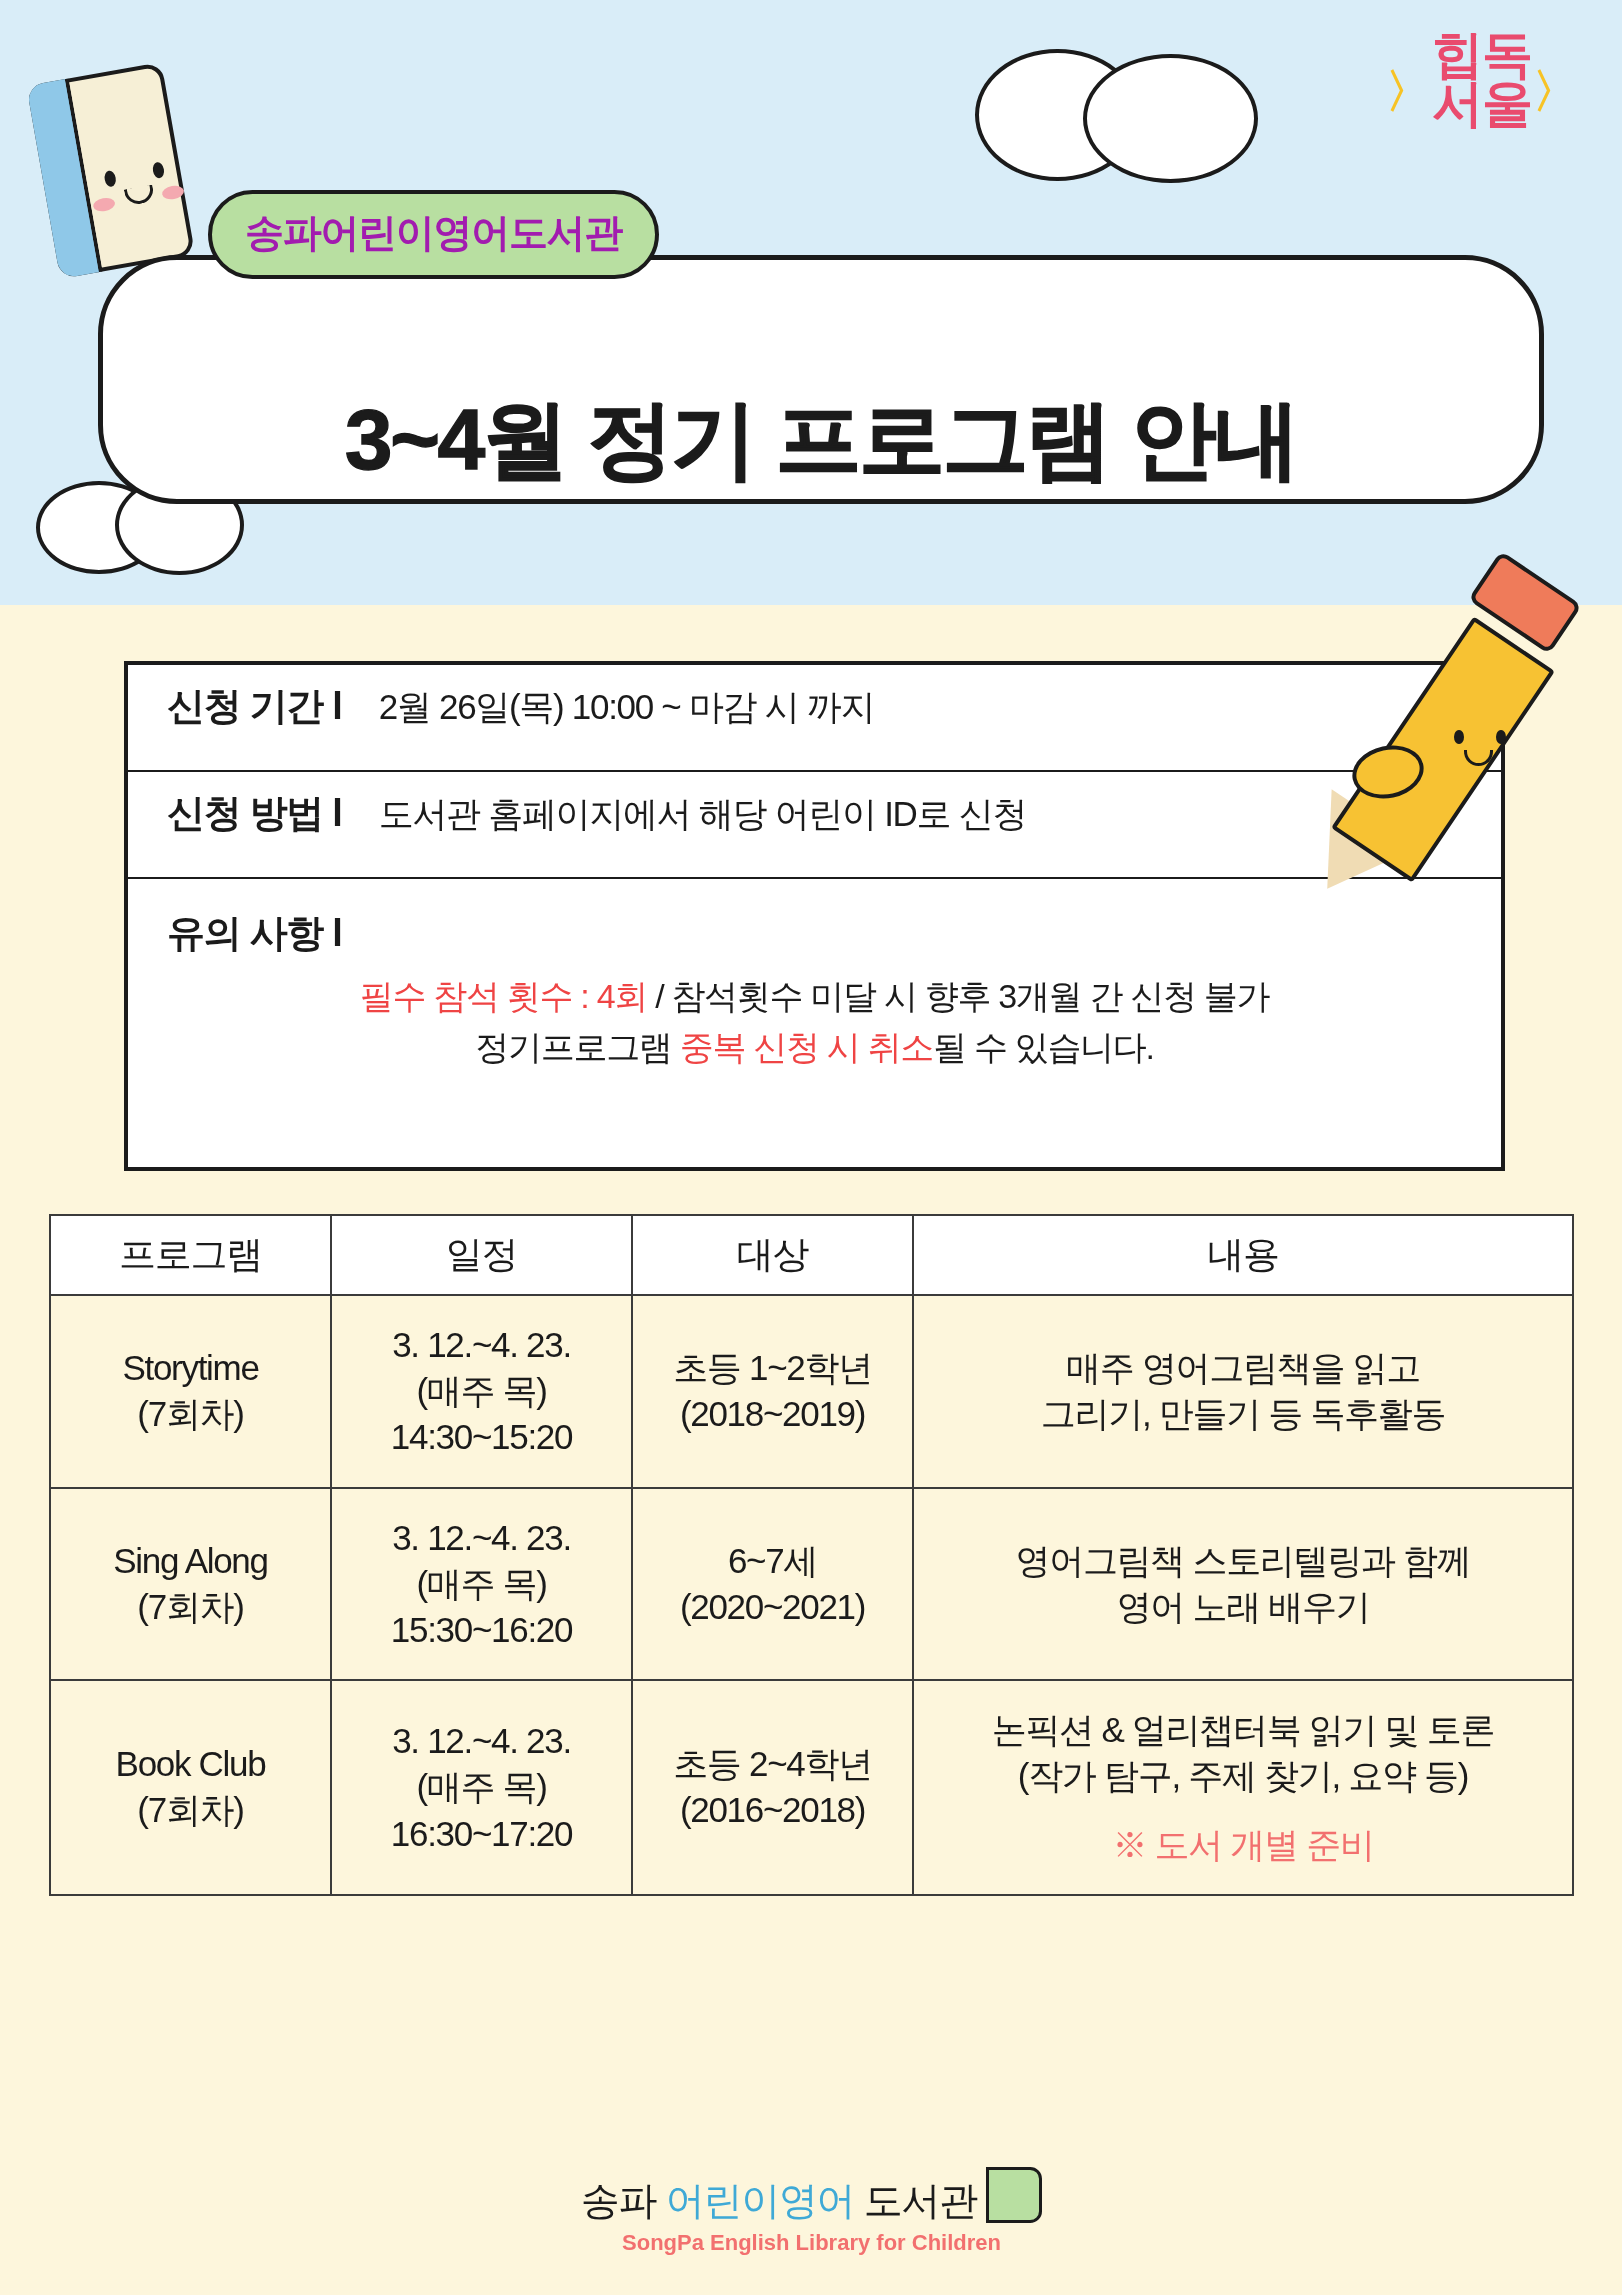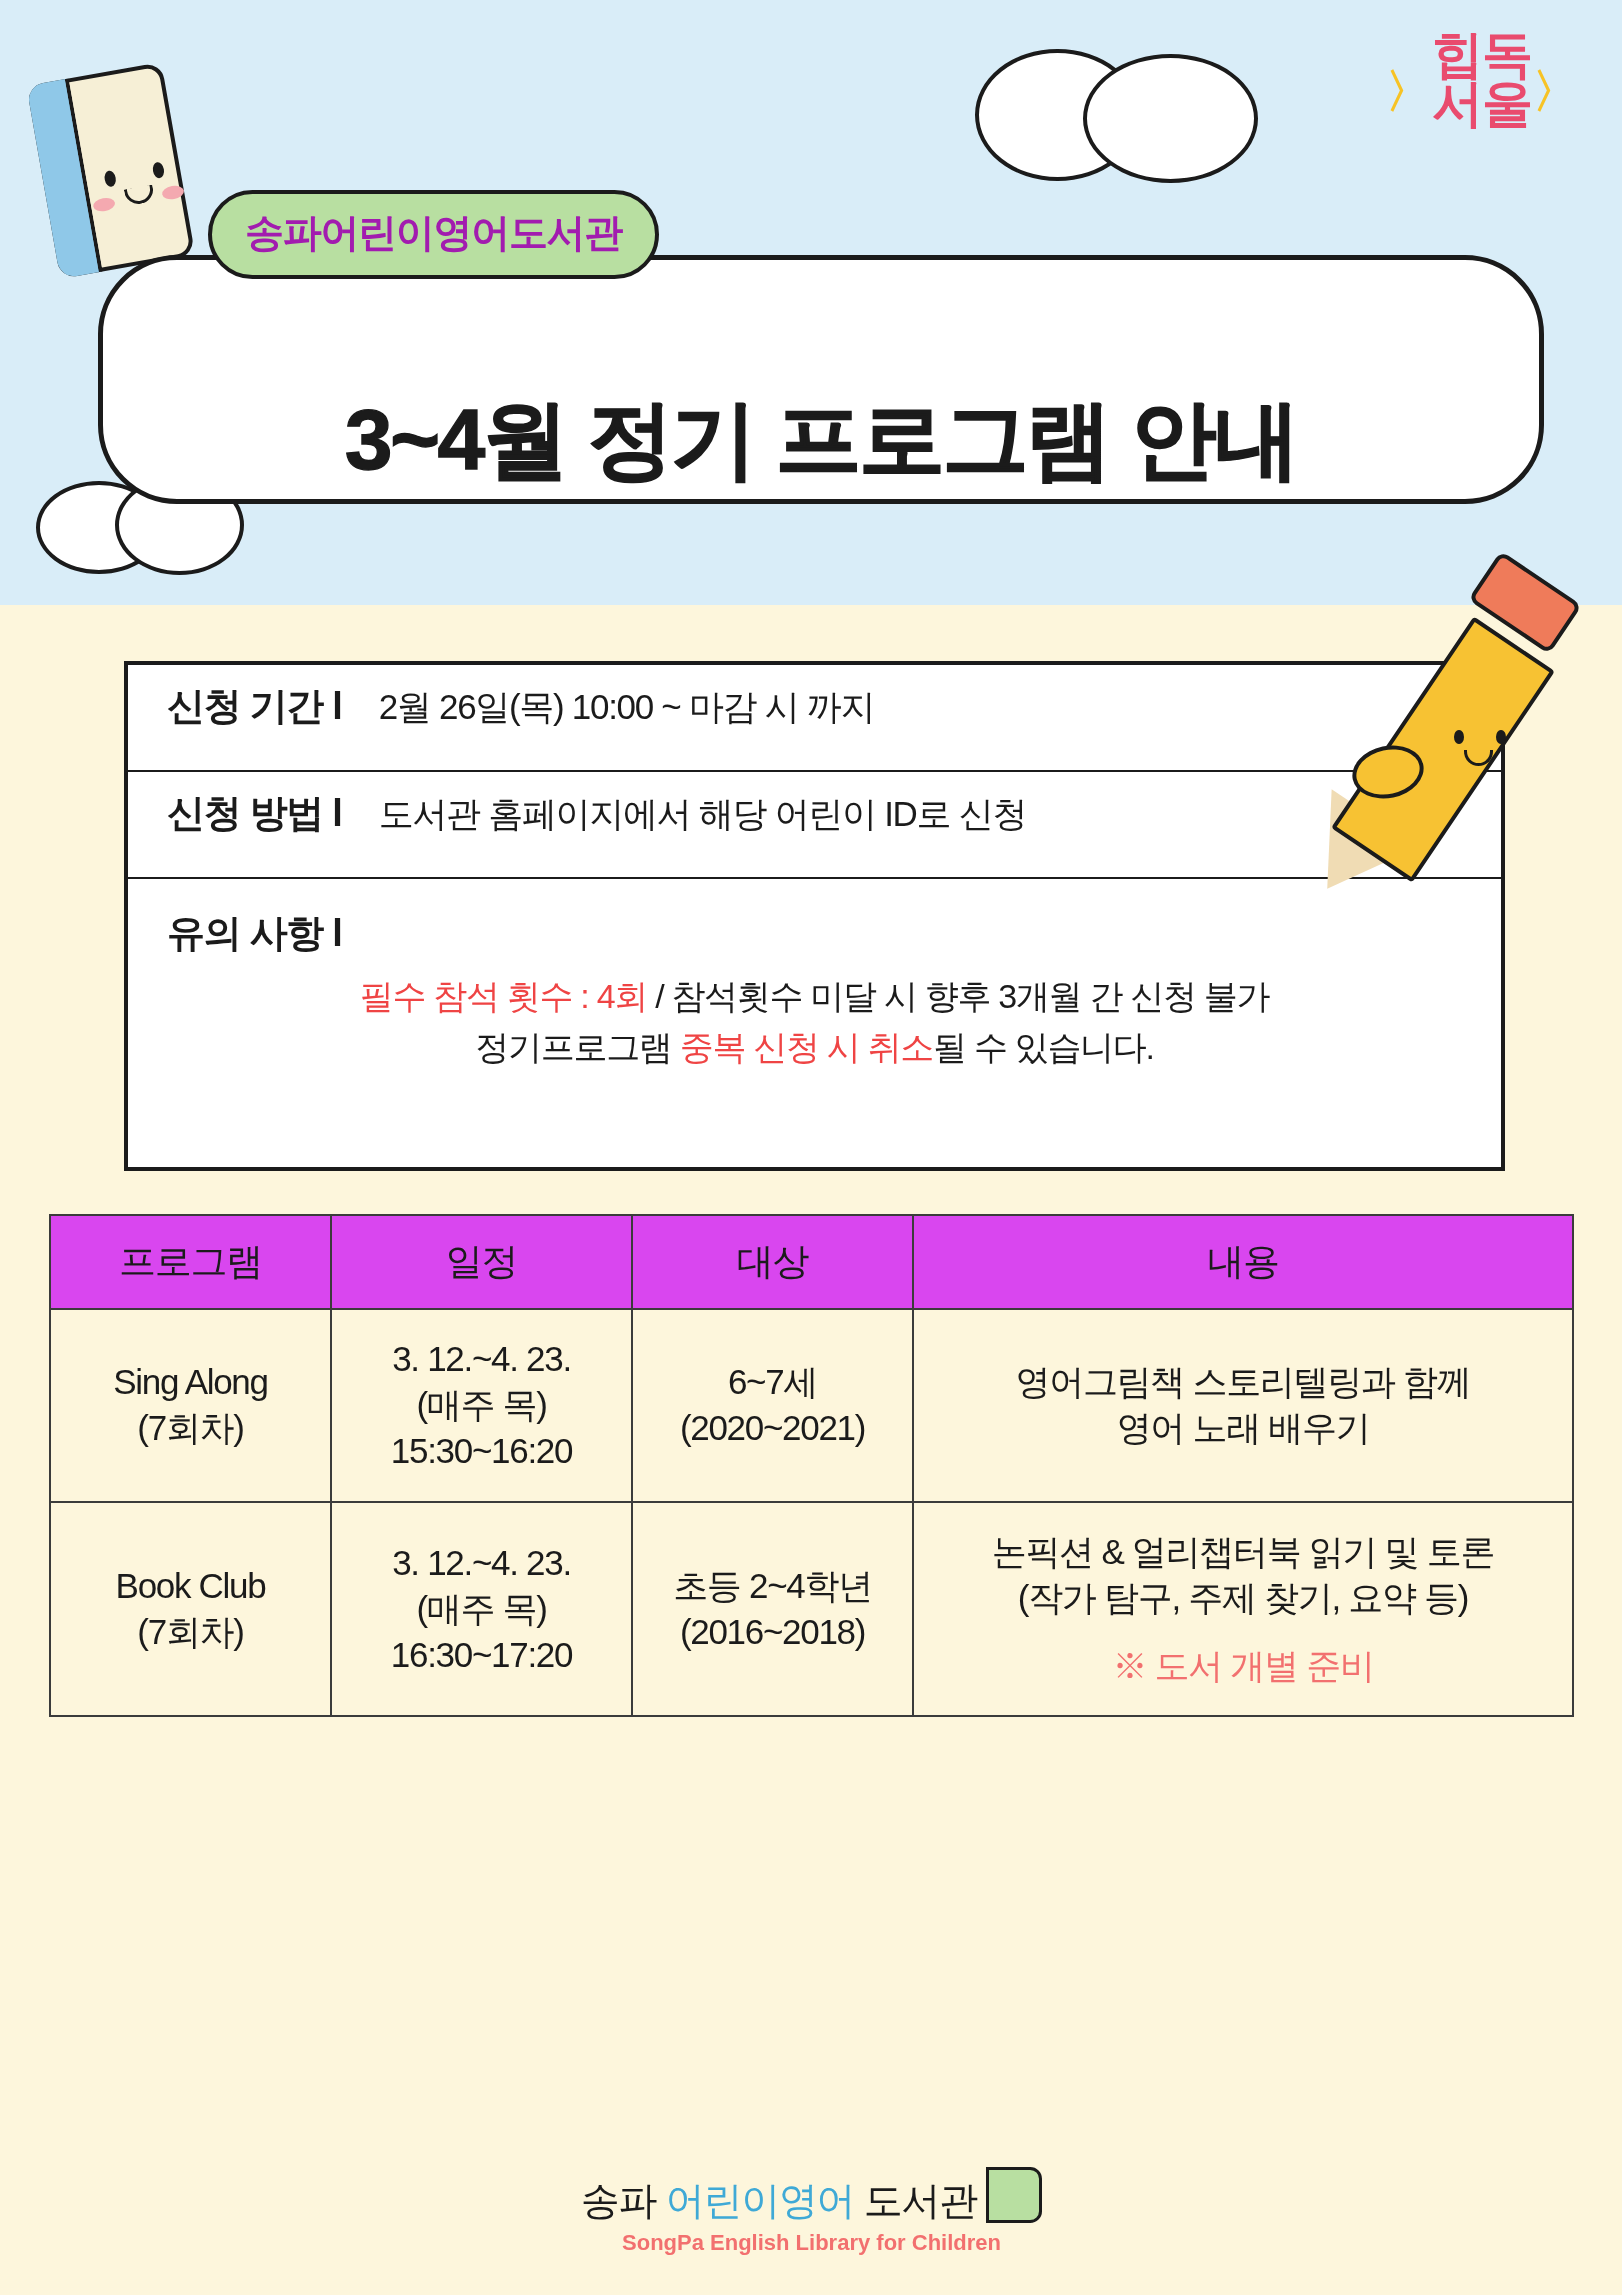--- a/index.html
+++ b/index.html
@@ -159,23 +159,23 @@
     border:4.6px solid #1b1b1b; border-radius:50%; background:#f7c233;
     transform:rotate(-12deg);
   }
 
   
   .tbl {
     position:absolute; left:49px; top:1214px; width:1525px;
     border-collapse:collapse;
   }
   .tbl th {
-    background:#d946ef; border:2px solid #3b3b3b;
+    background:#ffffff; border:2px solid #3b3b3b;
     font-size:37px; font-weight:normal; color:#1b1b1b; letter-spacing:-1.3px;
-    padding:21px 0;
+    padding:14px 0;
   }
   .tbl td {
     border:2px solid #3b3b3b; text-align:center; vertical-align:middle;
     font-size:35px; color:#1b1b1b; letter-spacing:-1.3px; line-height:1.32;
     padding:26px 6.5px;
     background:#fdf6dc;
   }
   .tbl .c-prog { width:281px; }
   .tbl .c-sched { width:301px; }
   .tbl .c-target { width:281px; }
@@ -270,20 +270,39 @@
     <tr>
       <th class="c-prog">프로그램</th>
       <th class="c-sched">일정</th>
       <th class="c-target">대상</th>
       <th>내용</th>
     </tr>
   </thead>
   <tbody>
     <tr>
       <td>
+        <div>Storytime</div>
+        <div>(7회차)</div>
+      </td>
+      <td>
+        <div>3. 12.~4. 23.</div>
+        <div>(매주 목)</div>
+        <div>14:30~15:20</div>
+      </td>
+      <td>
+        <div>초등 1~2학년</div>
+        <div>(2018~2019)</div>
+      </td>
+      <td>
+        <div>매주 영어그림책을 읽고</div>
+        <div>그리기, 만들기 등 독후활동</div>
+      </td>
+    </tr>
+    <tr>
+      <td>
         <div>Sing Along</div>
         <div>(7회차)</div>
       </td>
       <td>
         <div>3. 12.~4. 23.</div>
         <div>(매주 목)</div>
         <div>15:30~16:20</div>
       </td>
       <td>
         <div>6~7세</div>

